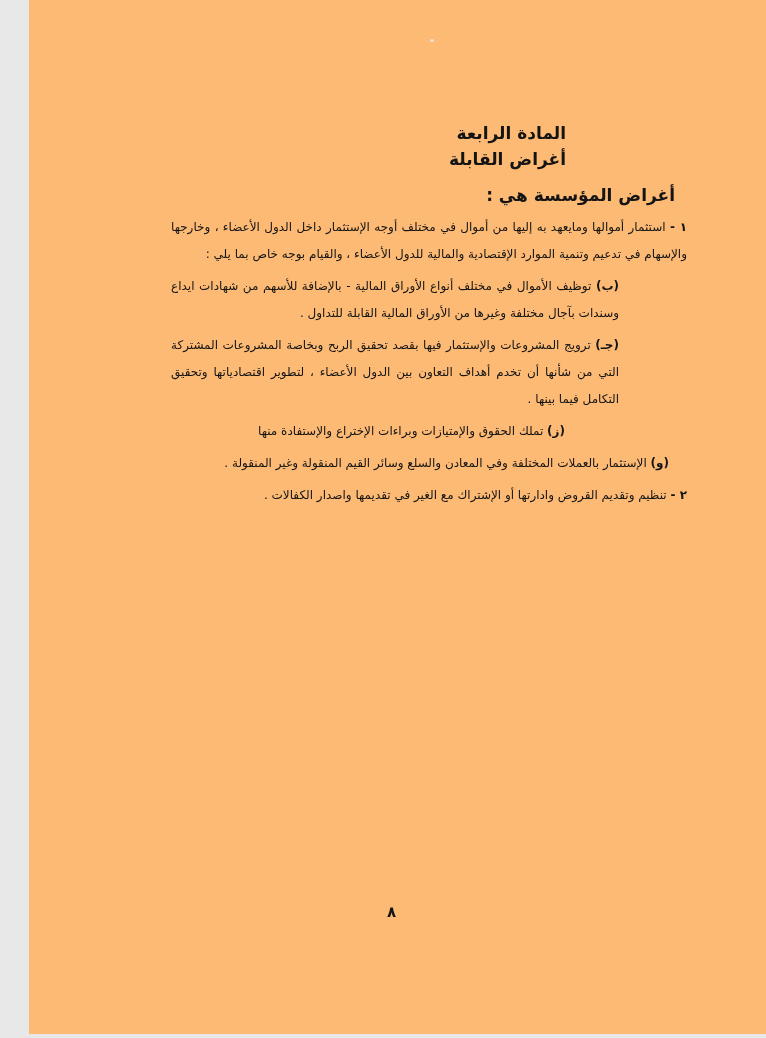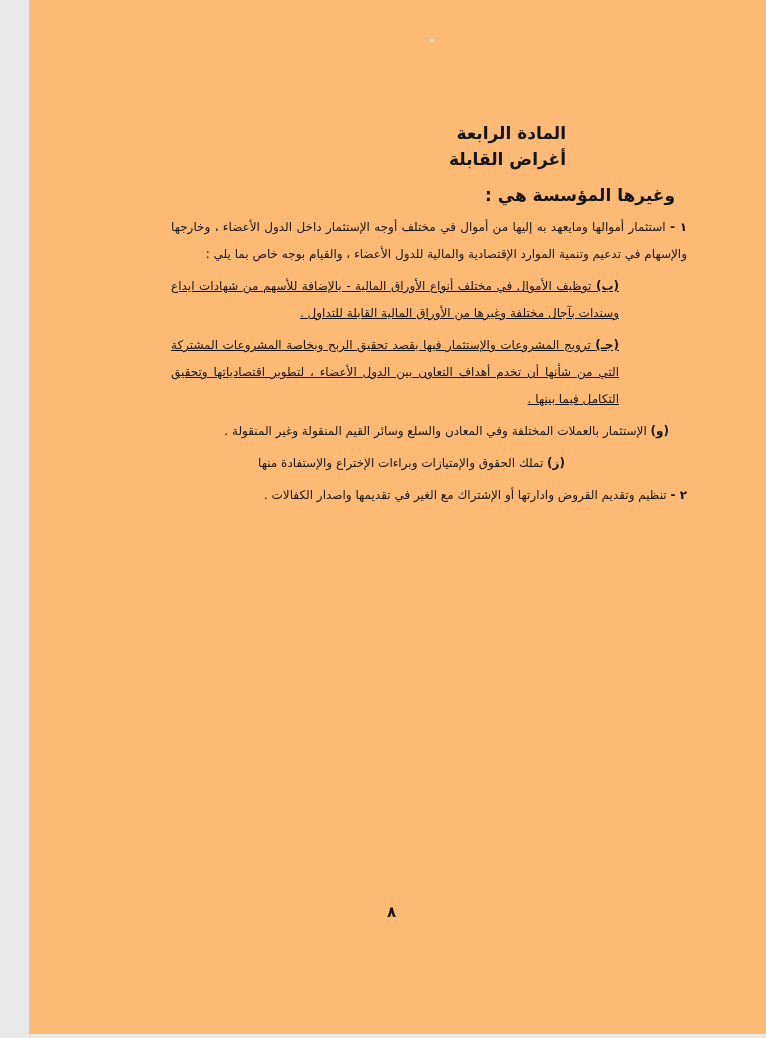--- a/index.html
+++ b/index.html
@@ -40,21 +40,21 @@
   .item{
     font-size:12px;
     line-height:27px;
     text-align:justify;
     margin-top:5px;
   }
   .item .marker{font-weight:700;}
   
   .item-n1{padding-right:0;}
   .item-a{padding-right:2px;}
-  .item-b,.item-c,.item-d{padding-right:68px;text-decoration:underline;}
+  .item-b,.item-c,.item-d{padding-right:68px;}
   .item-h,.item-w{padding-right:18px;}
   .item-z{padding-right:122px;}
   .item-n2{padding-right:112px;text-indent:-112px;}
   .page-number{
     position:absolute;
     top:903px;
     left:358px;
     font-size:15px;
     font-weight:700;
     direction:rtl;
@@ -69,26 +69,26 @@
 </style>
 </head>
 <body>
 
 <div class="page">
   <span class="speck"></span>
 
   <div class="content">
     <div class="h-title">المادة الرابعة</div>
     <div class="h-title">أغراض القابلة</div>
-    <div class="h-intro">وغيرها المؤسسة هي :</div>
+    <div class="h-intro">أغراض المؤسسة هي :</div>
 
     <div class="items">
         <div class="item item-n1"><span class="marker">١ -</span><span> استثمار أموالها ومايعهد به إليها من أموال في مختلف أوجه الإستثمار داخل الدول الأعضاء ، وخارجها والإسهام في تدعيم وتنمية الموارد الإقتصادية والمالية للدول الأعضاء ، والقيام بوجه خاص بما يلي :</span></div>
         <div class="item item-b"><span class="marker">(ب)</span><span> توظيف الأموال في مختلف أنواع الأوراق المالية - بالإضافة للأسهم من شهادات ايداع وسندات بآجال مختلفة وغيرها من الأوراق المالية القابلة للتداول .</span></div>
         <div class="item item-c"><span class="marker">(جـ)</span><span> ترويج المشروعات والإستثمار فيها بقصد تحقيق الربح وبخاصة المشروعات المشتركة التي من شأنها أن تخدم أهداف التعاون بين الدول الأعضاء ، لتطوير اقتصادياتها وتحقيق التكامل فيما بينها .</span></div>
+        <div class="item item-z"><span class="marker">(ز)</span><span> تملك الحقوق والإمتيازات وبراءات الإختراع والإستفادة منها</span></div>
         <div class="item item-w"><span class="marker">(و)</span><span> الإستثمار بالعملات المختلفة وفي المعادن والسلع وسائر القيم المنقولة وغير المنقولة .</span></div>
-        <div class="item item-z"><span class="marker">(ز)</span><span> تملك الحقوق والإمتيازات وبراءات الإختراع والإستفادة منها</span></div>
         <div class="item item-n2"><span class="marker">٢ -</span><span> تنظيم وتقديم القروض وادارتها أو الإشتراك مع الغير في تقديمها واصدار الكفالات .</span></div>
       </div>
   </div>
 
   <div class="page-number">٨</div>
 </div>
 
 </body></html>

